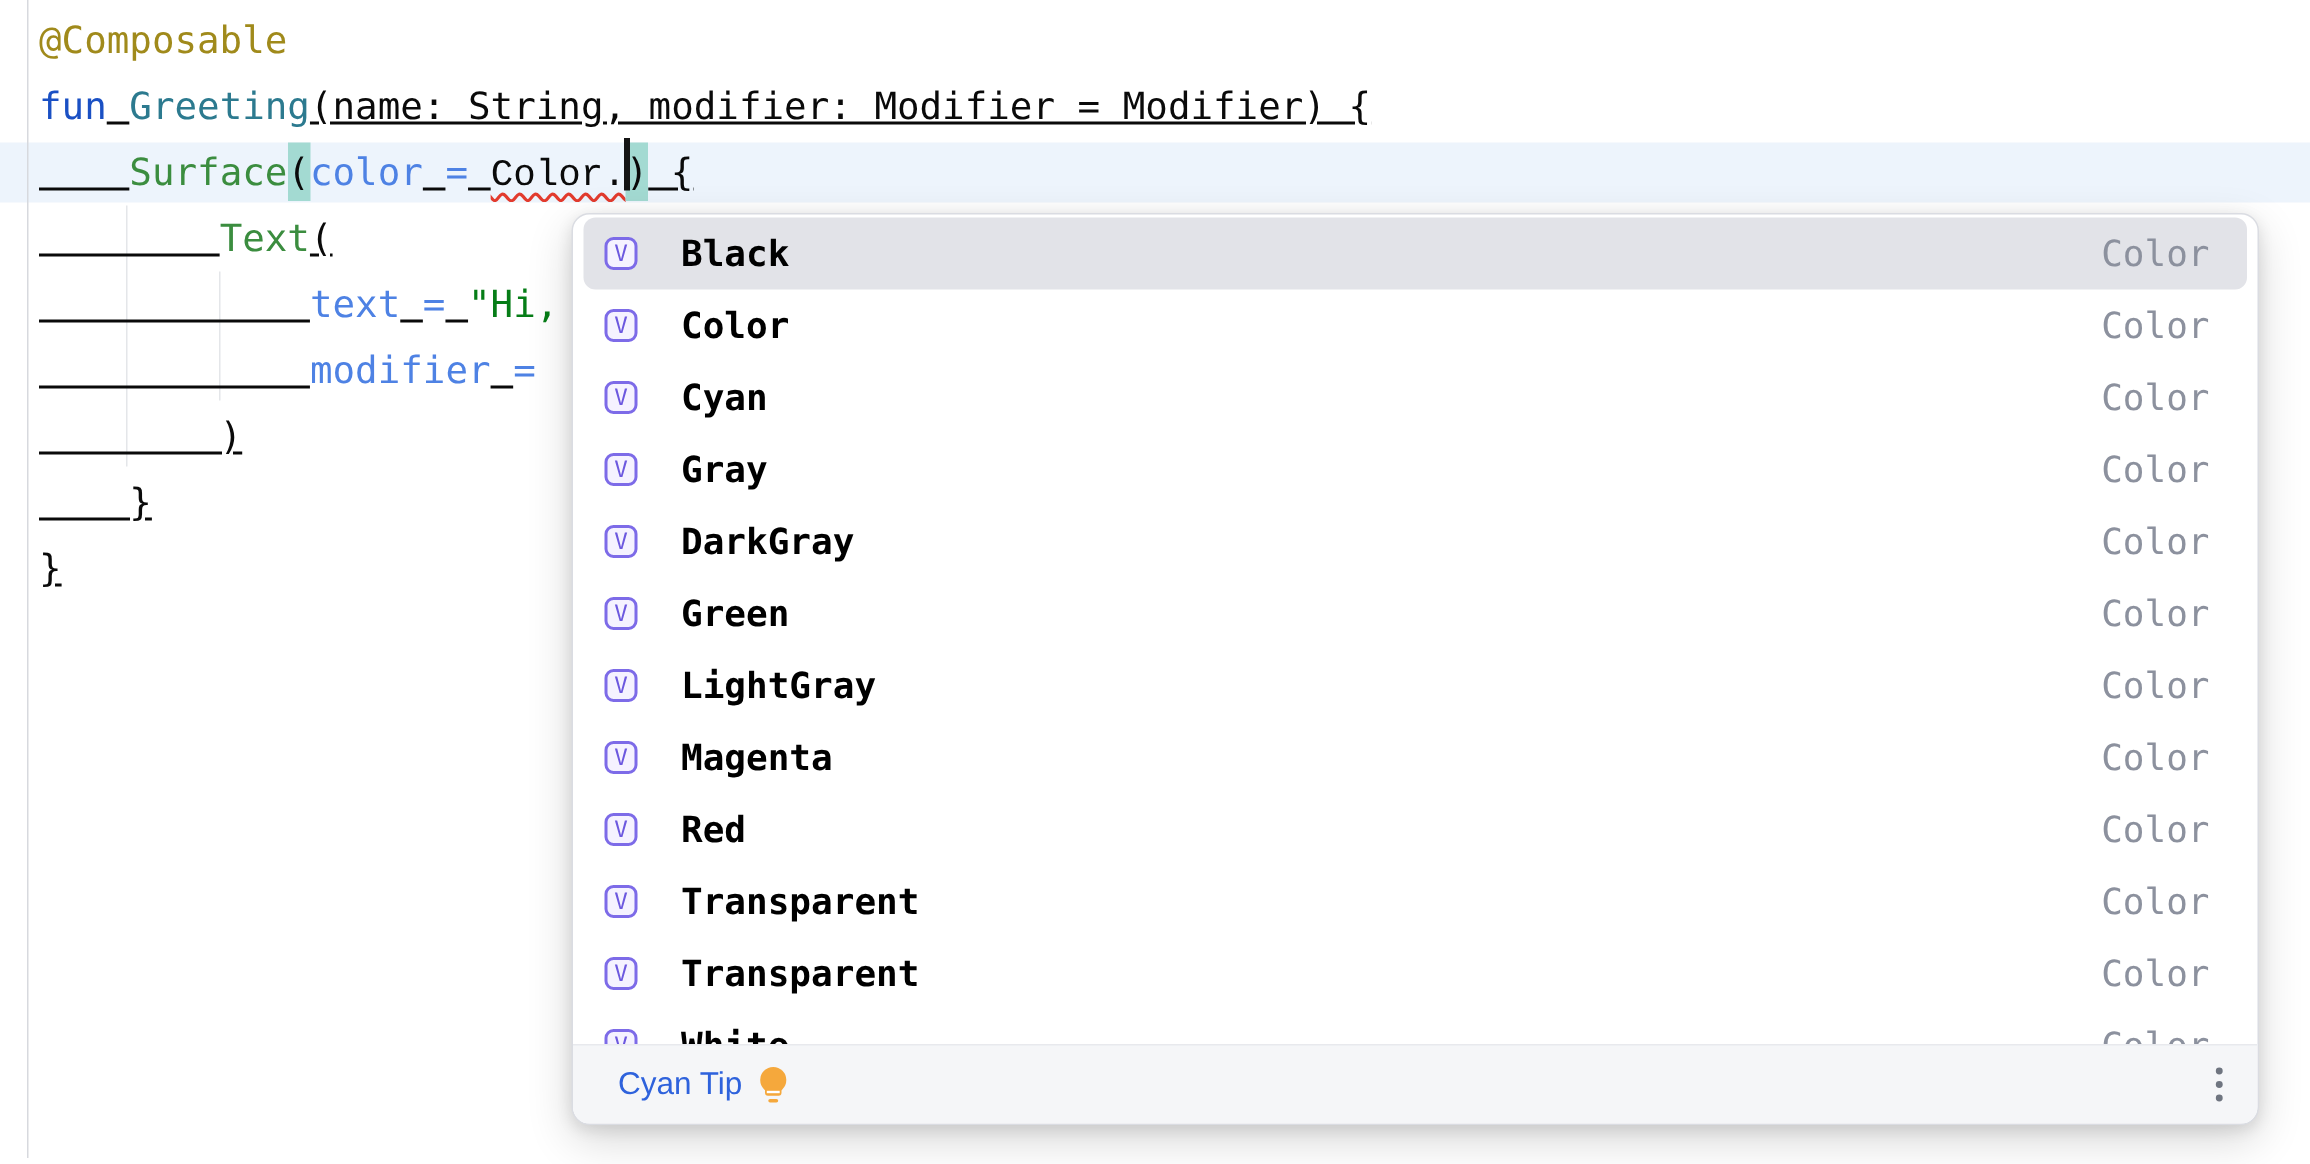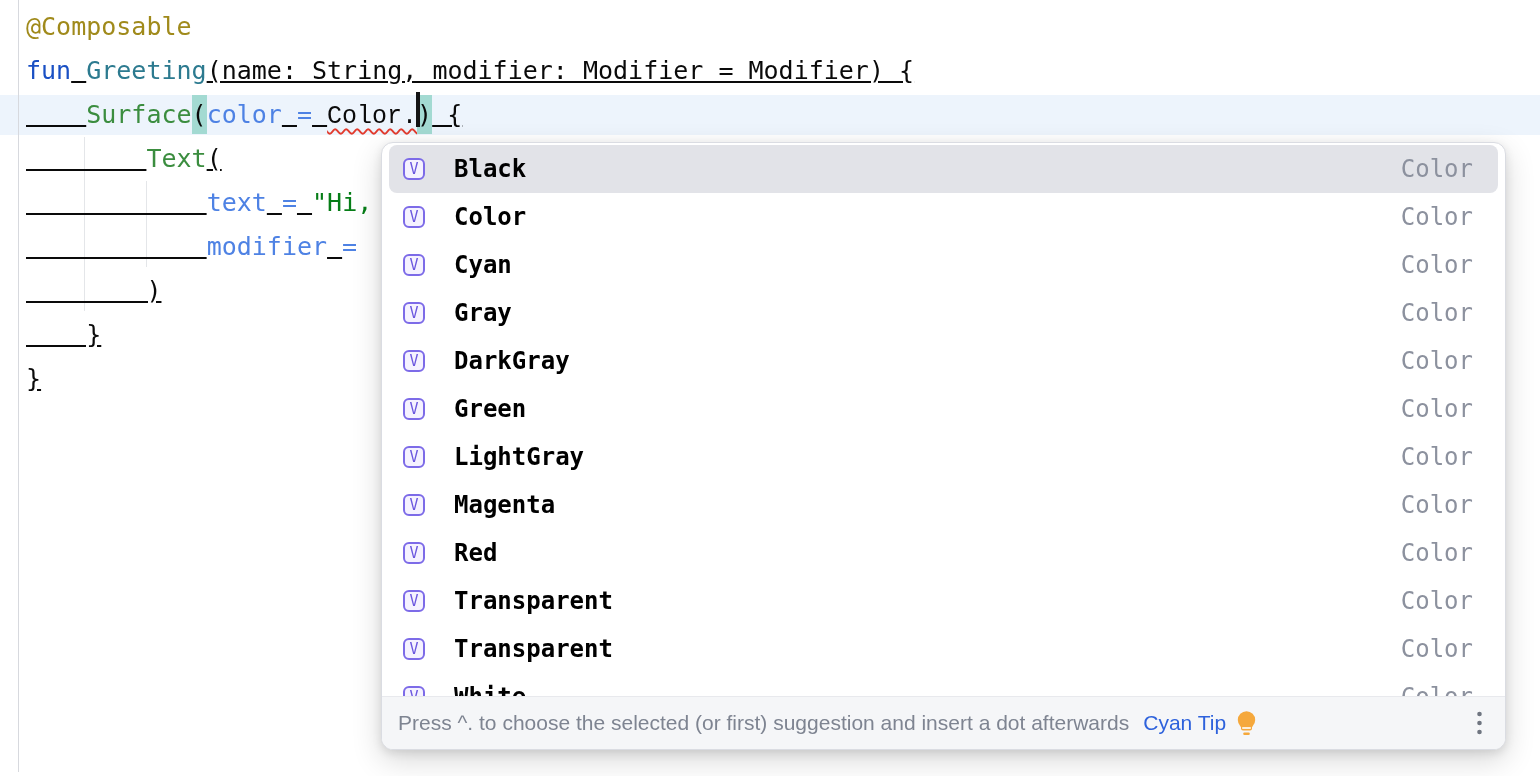--- a/index.html
+++ b/index.html
@@ -117,21 +117,20 @@
         <span class="row-label">Transparent</span>
         <span class="row-type">Color</span>
       </div>
       <div class="row">
         <span class="vicon">V</span>
         <span class="row-label">White</span>
         <span class="row-type">Color</span>
       </div>
     </div>
   <div class="footer">
-    <span class="hint">Press ^. to choose the selected (or first) suggestion and insert a dot afterwards</span>
     <span class="next-tip">Cyan Tip</span>
     <span class="bulb">
       <svg width="23" height="27" viewBox="0 0 23 27">
         <circle cx="11.5" cy="10" r="8.7" fill="#F5A83C"></circle>
         <path d="M6 14 h11 v4.5 a2 2 0 0 1 -2 2 h-7 a2 2 0 0 1 -2 -2 z" fill="#F5A83C"></path>
         <rect x="7.2" y="17.2" width="8.6" height="1.6" fill="#FFFFFF"></rect>
         <rect x="8.2" y="22.6" width="6.6" height="2.4" rx="1.2" fill="#F5A83C"></rect>
       </svg>
     </span>
     <span class="kebab">

